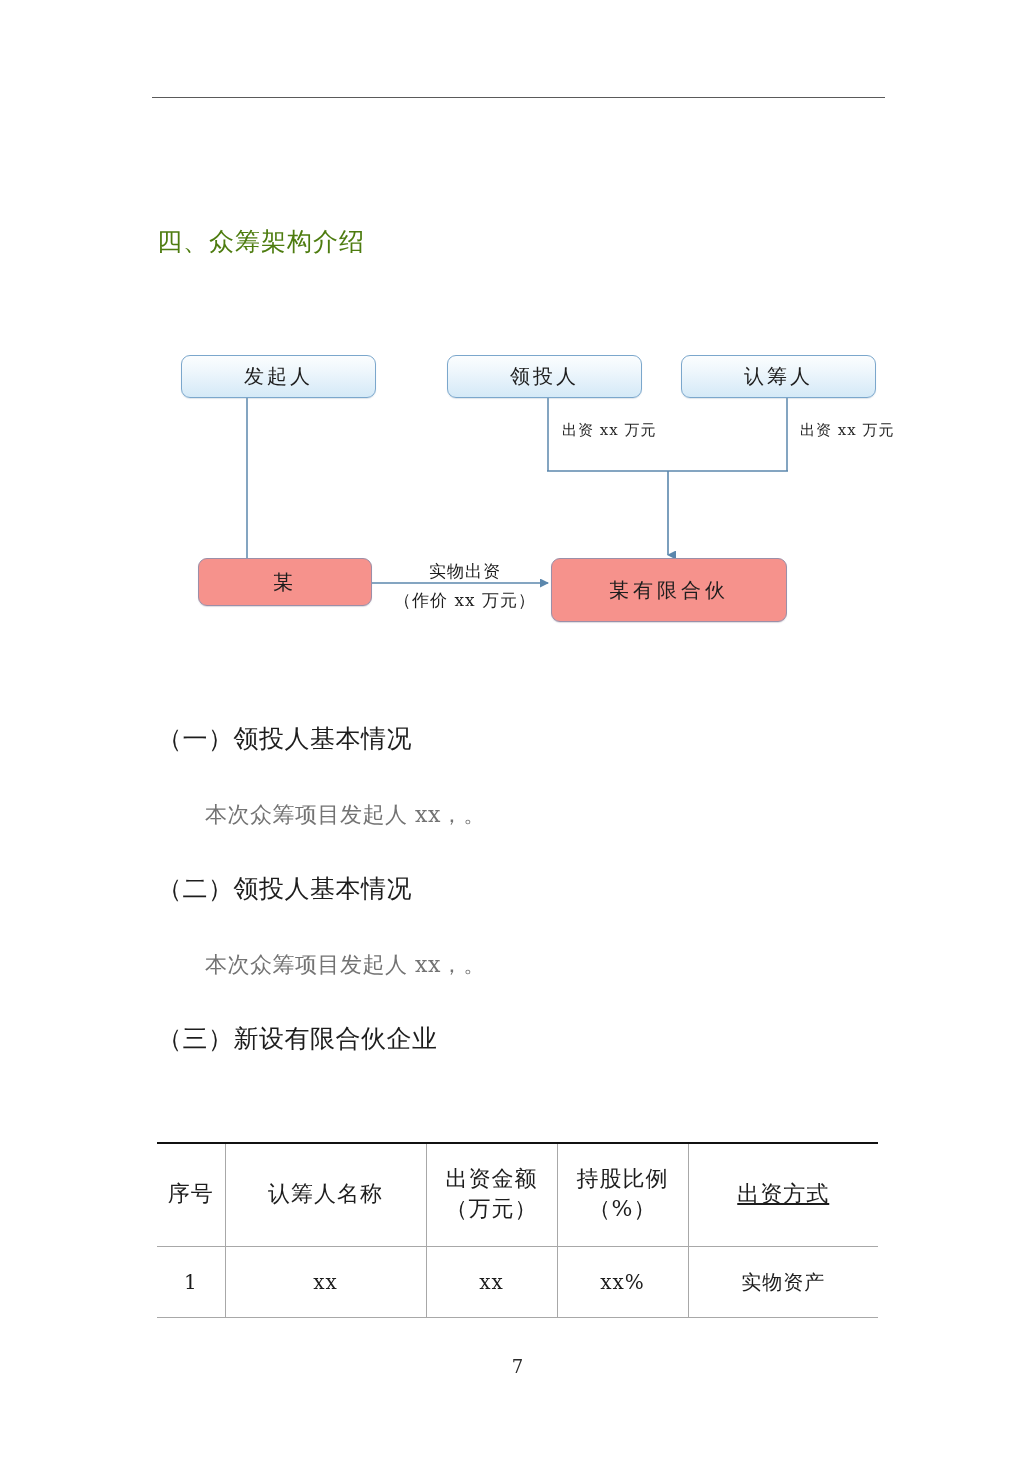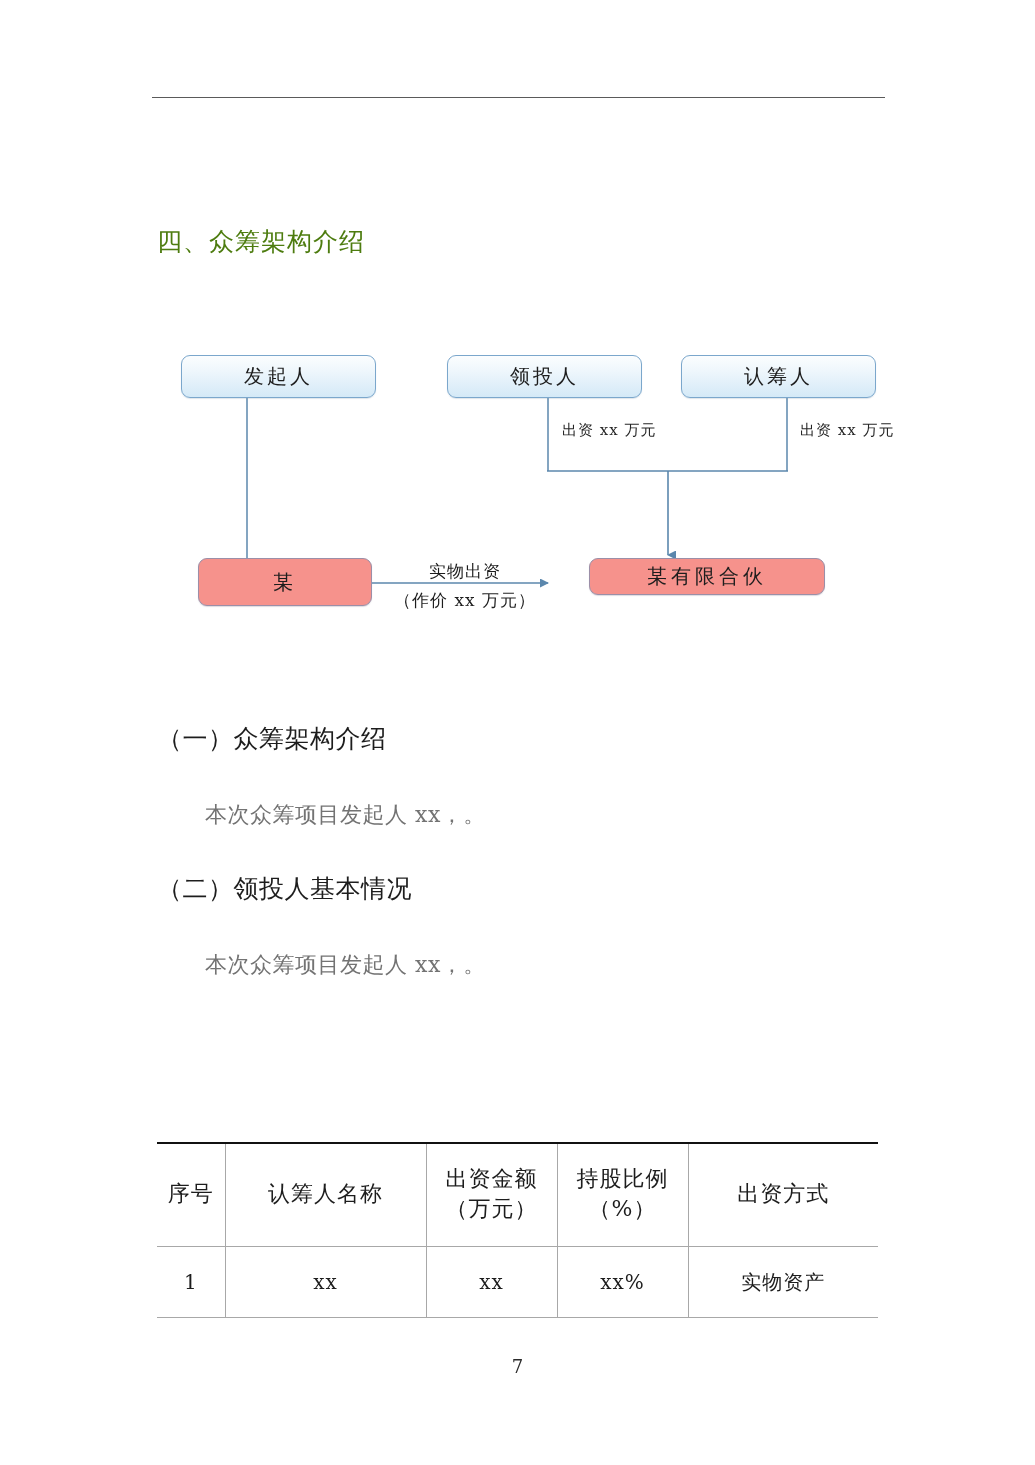--- a/index.html
+++ b/index.html
@@ -125,21 +125,21 @@
     border-right: 1px solid #a8a8a8;
     font-weight: normal;
     font-size: 22px;
     letter-spacing: 1px;
     color: #1d1d1d;
     padding: 8px 2px 10px 2px;
     height: 84px;
     vertical-align: middle;
     line-height: 1.35;
   }
-  table.data thead th:last-child { border-right: none; }
+  table.data thead th:last-child { border-right: none; text-decoration: underline; }
   table.data tbody td {
     border-bottom: 1px solid #a8a8a8;
     border-right: 1px solid #a8a8a8;
     font-size: 20px;
     letter-spacing: 1px;
     color: #1d1d1d;
     padding: 10px 2px;
     height: 50px;
     text-align: center;
     vertical-align: middle;
@@ -206,35 +206,36 @@
     </div>
 
     <div class="conn-label" style="left:562px; top:421px;">出资 xx 万元</div>
 
     <div class="conn-label" style="left:800px; top:421px;">出资 xx 万元</div>
 
     <div class="node node-red" style="left:198px; top:558px; width:174px; height:48px;">
       <span>某</span>
     </div>
 
-    <div class="node node-red" style="left:551px; top:558px; width:236px; height:37px;margin-left:38px;">
+    <div class="node node-red" style="left:551px; top:558px; width:236px; height:64px;">
       <span>某有限合伙</span>
     </div>
 
     <div class="edge-label" style="left:390px; top:560px; width:150px;">实物出资</div>
 
     <div class="edge-label" style="left:380px; top:589px; width:170px;">（作价 xx 万元）</div>
   </div>
 
-  <div class="h-sub" style="left:157px; top:722px;">（一）众筹架构介绍</div>
+  <div class="h-sub" style="left:157px; top:722px;">（一）领投人基本情况</div>
   <div class="p-body" style="left:205px; top:800px;">本次众筹项目发起人 xx，。</div>
 
   <div class="h-sub" style="left:157px; top:872px;">（二）领投人基本情况</div>
   <div class="p-body" style="left:205px; top:950px;">本次众筹项目发起人 xx，。</div>
 
+  <div class="h-sub" style="left:157px; top:1022px;">（三）新设有限合伙企业</div>
 
   <div class="tbl-wrap">
     <table class="data">
       <colgroup>
         <col style="width:68px">
         <col style="width:201px">
         <col style="width:131px">
         <col style="width:131px">
         <col style="width:190px">
       </colgroup>

